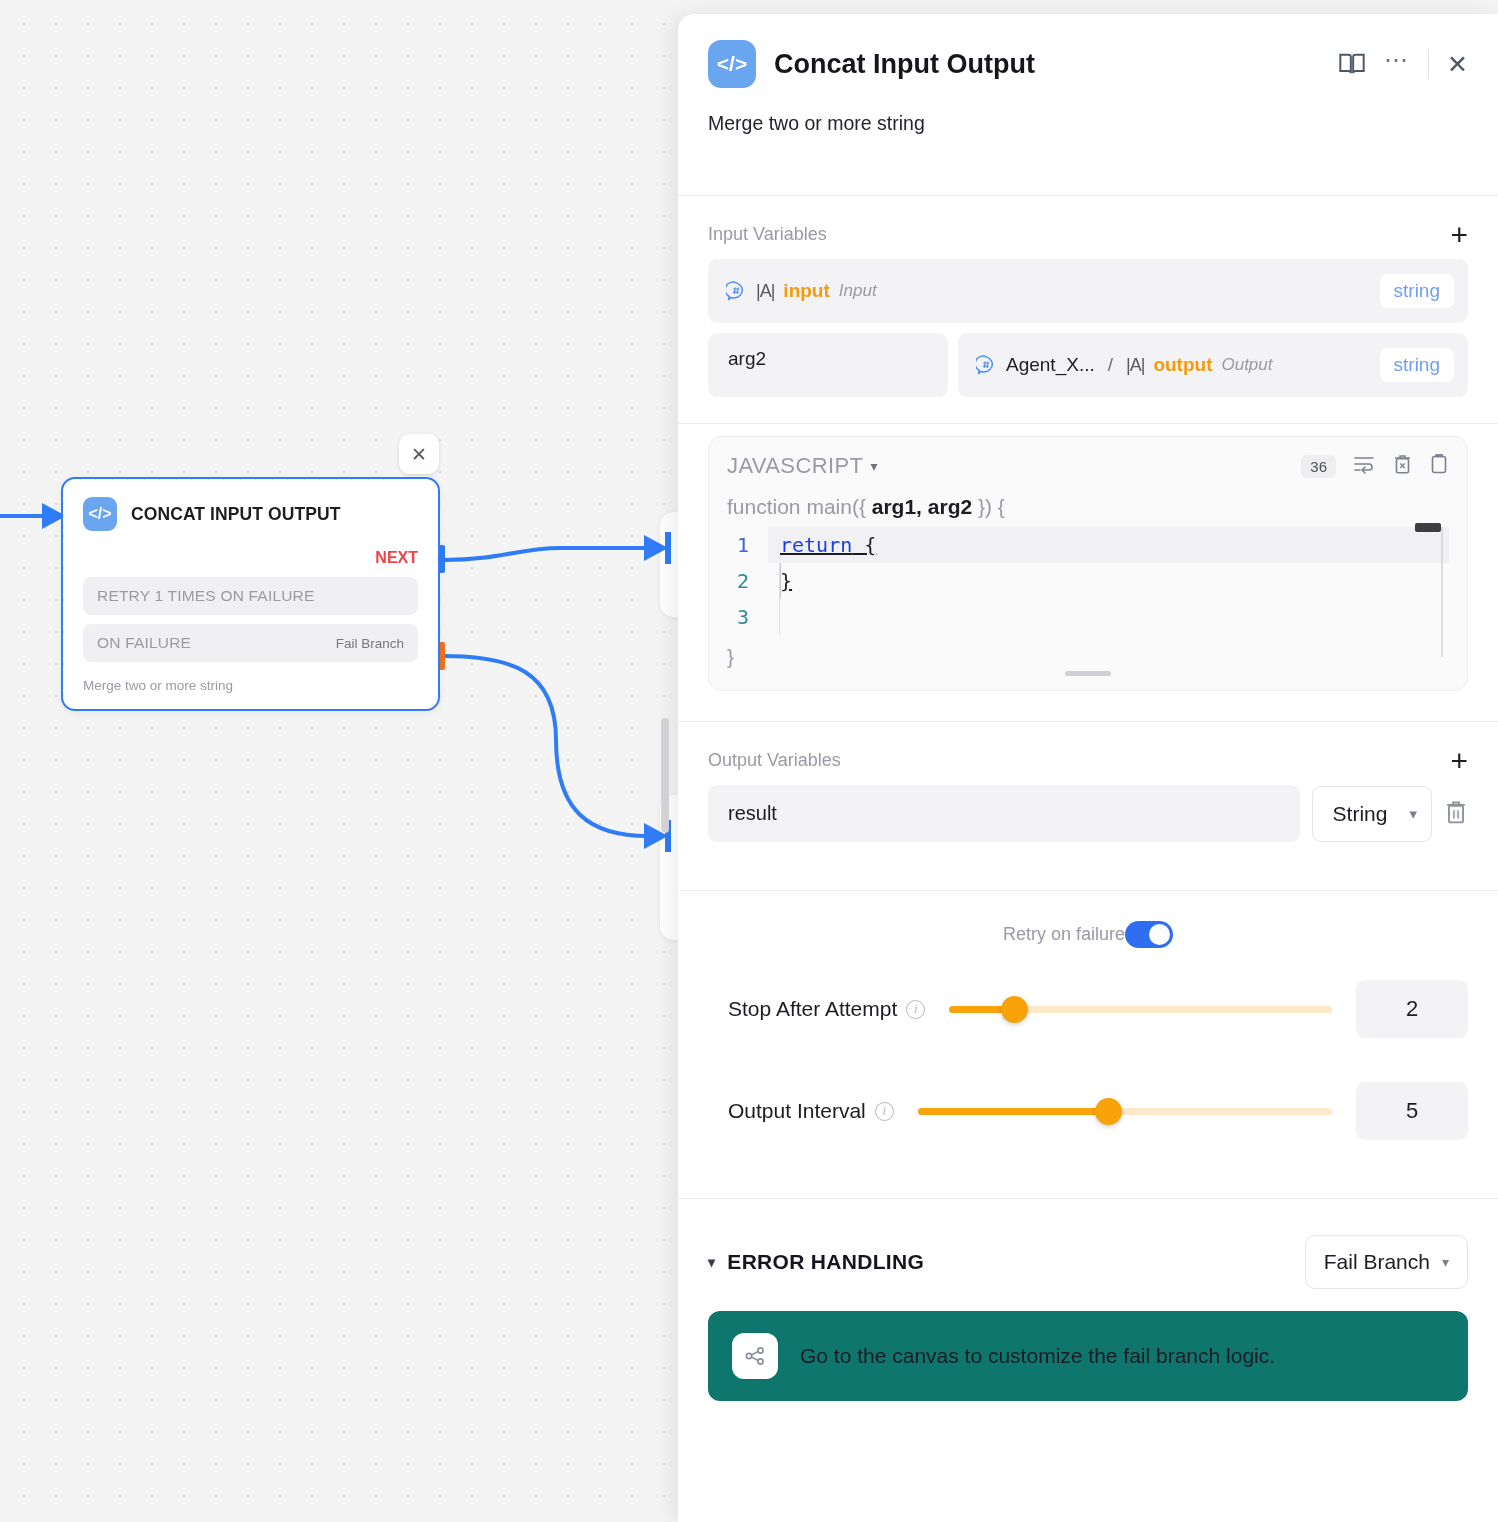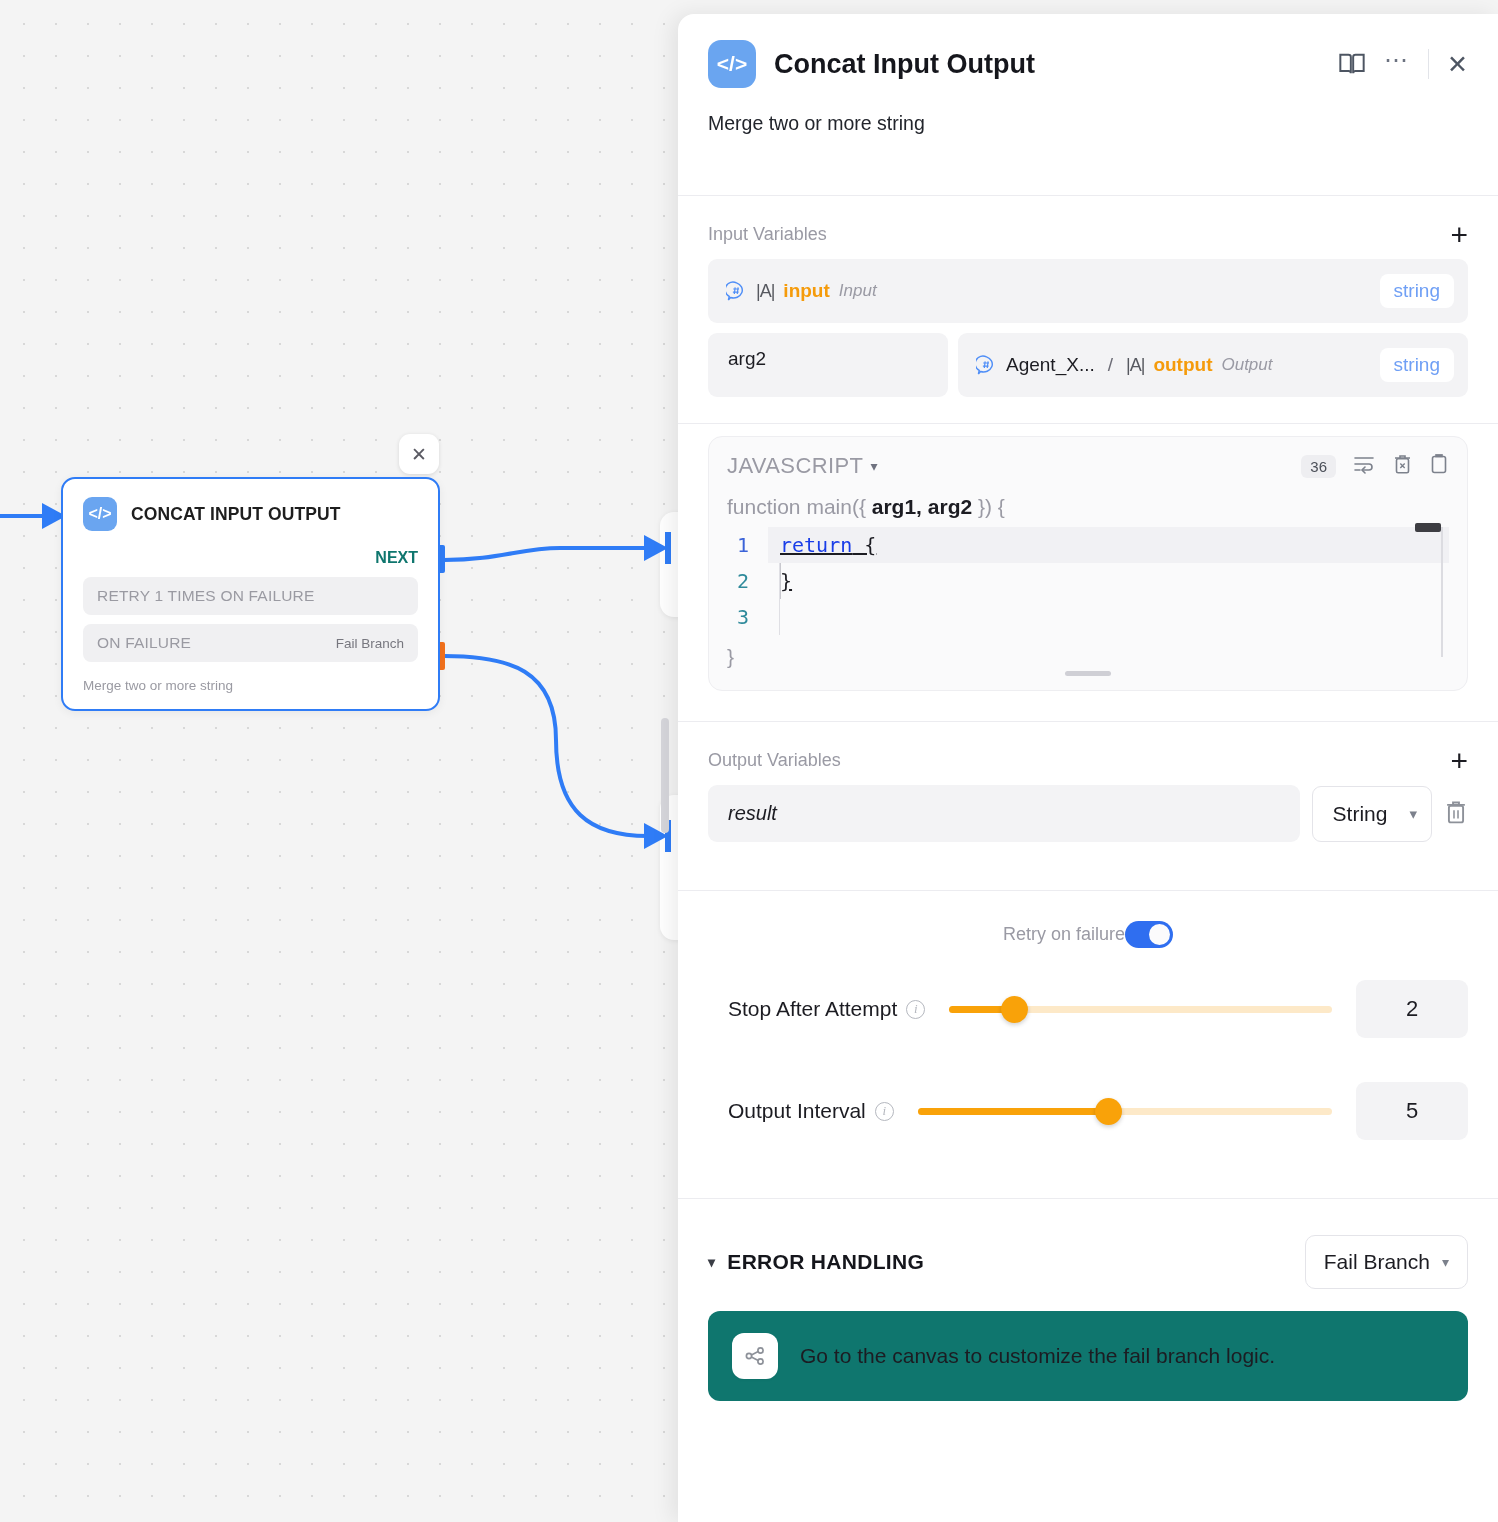--- a/index.html
+++ b/index.html
@@ -46,21 +46,21 @@
     width: 34px; height: 34px; border-radius: 9px;
     background: #6aa5f0; color: #fff;
     display: flex; align-items: center; justify-content: center;
     font-size: 16px; font-weight: 700; flex: none;
   }
   .node-title {
     font-size: 17.5px; font-weight: 700; color: #1e1e1e; letter-spacing: .1px;
   }
   .node-next {
     text-align: right; font-size: 16px; font-weight: 700;
-    color: #0f766e; margin: 18px 0 10px 0;
+    color: #ef4444; margin: 18px 0 10px 0;
   }
   .node-row {
     background: #f0f0f2; border-radius: 8px;
     padding: 10px 14px; margin-bottom: 9px;
     display: flex; align-items: center; justify-content: space-between;
     font-size: 15.5px; color: #9a9aa2; letter-spacing: .2px;
   }
   .node-row .rv { font-size: 13.5px; color: #77777f; letter-spacing: 0; }
   .node-desc { margin-top: 16px; font-size: 13.5px; color: #9a9aa2; }
 
@@ -174,21 +174,21 @@
     position: absolute; right: 2px; top: -4px; width: 26px; height: 9px;
     background: #3d3d42; border-radius: 2px;
   }
   .fn-close { font-size: 21px; color: #9a9aa4; padding: 10px 0 2px 0; }
   .hscroll { width: 46px; height: 5px; background: #cfcfd5; border-radius: 3px; margin: 0 auto 6px auto; }
 
   
   .out-row { display: flex; gap: 12px; align-items: center; }
   .out-name {
     flex: 1; background: #f3f3f5; border-radius: 9px;
-    padding: 17px 20px; font-size: 20px; color: #1c1c22; font-style: italic;
+    padding: 17px 20px; font-size: 20px; color: #1c1c22;
   }
   .out-type {
     background: #fff; border: 1px solid #e4e4e9; border-radius: 9px;
     padding: 15px 14px 15px 20px; font-size: 21px; color: #1c1c22;
     display: flex; align-items: center; gap: 22px;
   }
   .out-type .cv { color: #7c818c; font-size: 15px; }
   .trash { color: #8d9199; cursor: pointer; }
 
   

